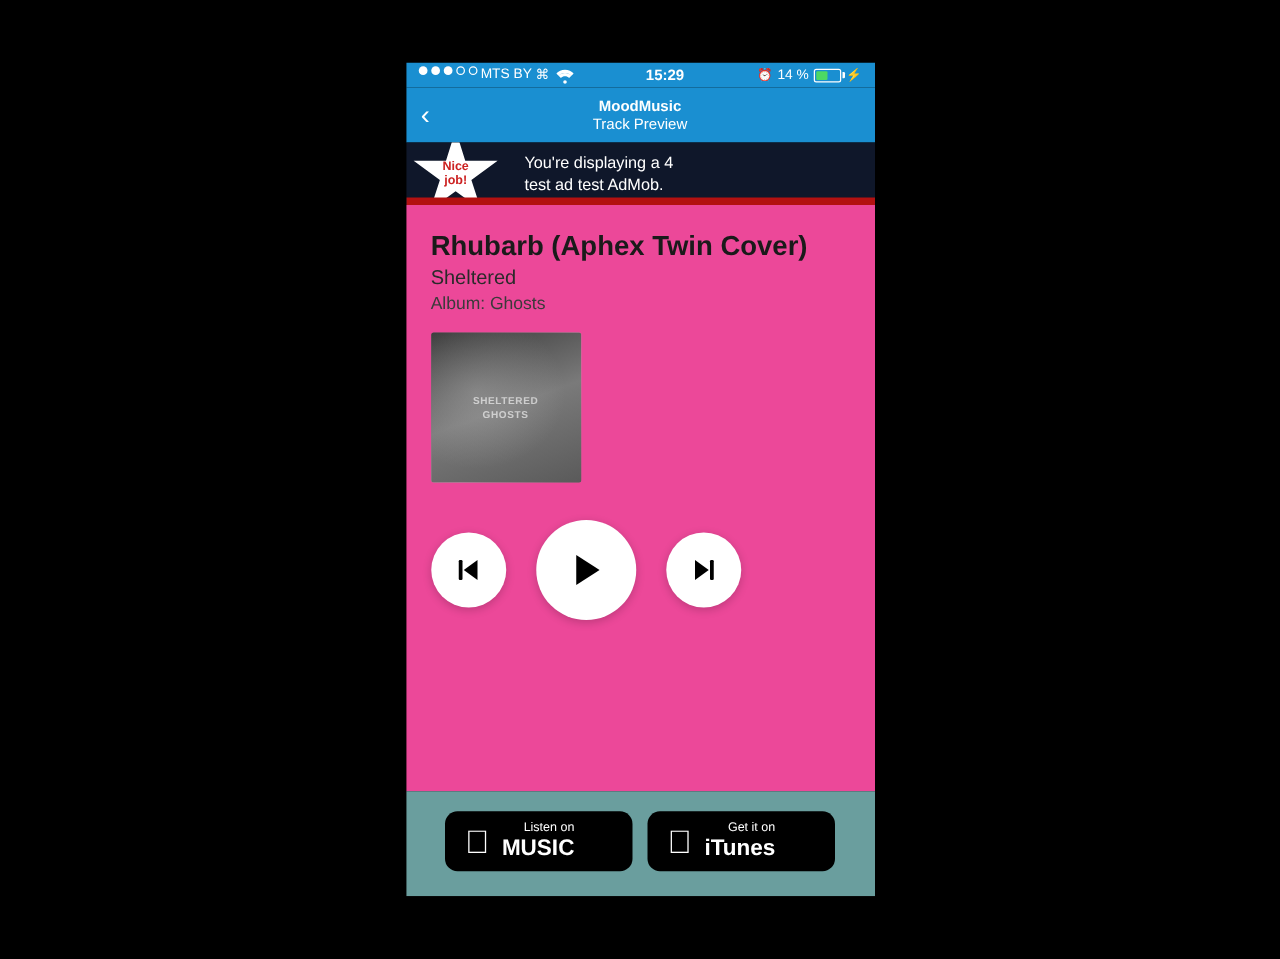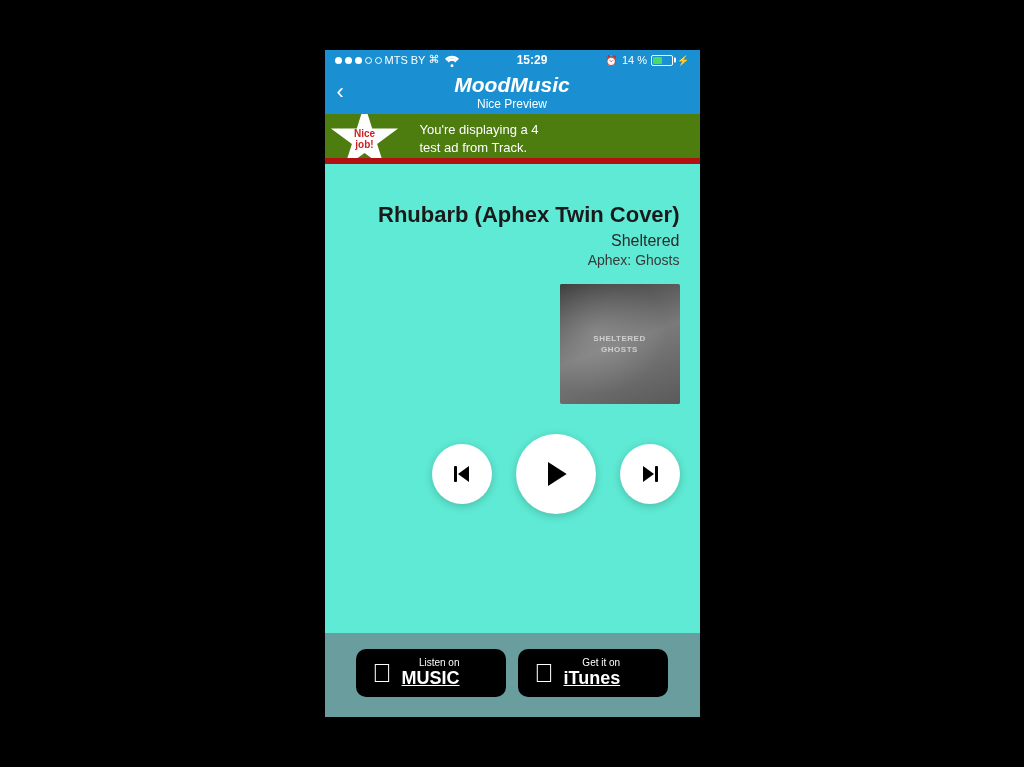--- a/index.html
+++ b/index.html
@@ -29,21 +29,20 @@
       background: #1a8fd1;
       height: 20px;
       display: flex;
       align-items: center;
       justify-content: space-between;
       padding: 0 10px;
       flex-shrink: 0;
     }
     .status-left {
       display: flex;
-      align-items: center;
       gap: 3px;
     }
     .signal-dot {
       width: 7px;
       height: 7px;
       border-radius: 50%;
       background: #fff;
     }
     .signal-dot.empty {
       background: transparent;
@@ -126,33 +125,32 @@
       font-weight: 300;
       cursor: pointer;
     }
     .nav-title-block {
       display: flex;
       flex-direction: column;
       align-items: center;
     }
     .nav-app-name {
       color: #fff;
-      font-size: 21px;
+      font-size: 12px;
       font-weight: 700;
-      font-style: italic;
     }
     .nav-subtitle {
       color: #fff;
       font-size: 12px;
       font-weight: 400;
     }
 
     
     .ad-banner {
-      background: #4d7c0f;
+      background: #0f172a;
       height: 50px;
       display: flex;
       align-items: center;
       overflow: hidden;
       flex-shrink: 0;
       position: relative;
     }
     .ad-star {
       width: 70px;
       height: 70px;
@@ -186,26 +184,26 @@
       position: absolute;
       bottom: 0;
       left: 0;
       right: 0;
       height: 6px;
       background: #b31111;
     }
 
     
     .main-content {
-      background: #5eead4;
+      background: #ec4899;
       flex: 1;
       display: flex;
       flex-direction: column;
-      align-items: flex-end;
-      padding: 38px 20px 0;
+      align-items: flex-start;
+      padding: 20px 20px 0;
       overflow: hidden;
     }
 
     .track-title {
       font-size: 22px;
       font-weight: 700;
       color: #1a1a1a;
       text-align: center;
       margin-bottom: 4px;
     }
@@ -314,21 +312,20 @@
       font-size: 10px;
       font-weight: 400;
       line-height: 1.2;
       text-align: right;
     }
     .store-big-text {
       color: #fff;
       font-size: 18px;
       font-weight: 700;
       line-height: 1.1;
-      text-decoration: underline;
     }
   </style>
 </head>
 <body>
 
 <div class="phone-frame">
 
   <div class="status-bar">
     <div class="status-left">
       <div class="signal-dot"></div>
@@ -353,42 +350,42 @@
         <div class="battery-fill"></div>
       </div>
       <span class="bolt-icon">⚡</span>
     </div>
   </div>
 
   <div class="nav-bar">
     <span class="nav-back">‹</span>
     <div class="nav-title-block">
       <span class="nav-app-name">MoodMusic</span>
-      <span class="nav-subtitle">Nice Preview</span>
+      <span class="nav-subtitle">Track Preview</span>
     </div>
   </div>
 
   <div class="ad-banner">
     <div class="ad-star">
       <span class="ad-star-text">
         <span>Nice</span><br><span>job!</span>
       </span>
     </div>
     <div class="ad-text">
       <span>You're displaying a 4</span><br>
-      <span>test ad from Track.</span>
+      <span>test ad test AdMob.</span>
     </div>
     <div class="ad-red-stripe"></div>
   </div>
 
   <div class="main-content">
 
     <div class="track-title">Rhubarb (Aphex Twin Cover)</div>
     <div class="track-artist">Sheltered</div>
-    <div class="track-album">Aphex: Ghosts</div>
+    <div class="track-album">Album: Ghosts</div>
 
     <div class="album-art">
       <div class="album-art-inner"></div>
       <div class="album-art-text">
         <span>SHELTERED</span><br>
         <span>GHOSTS</span>
       </div>
     </div>
 
     <div class="player-controls">

